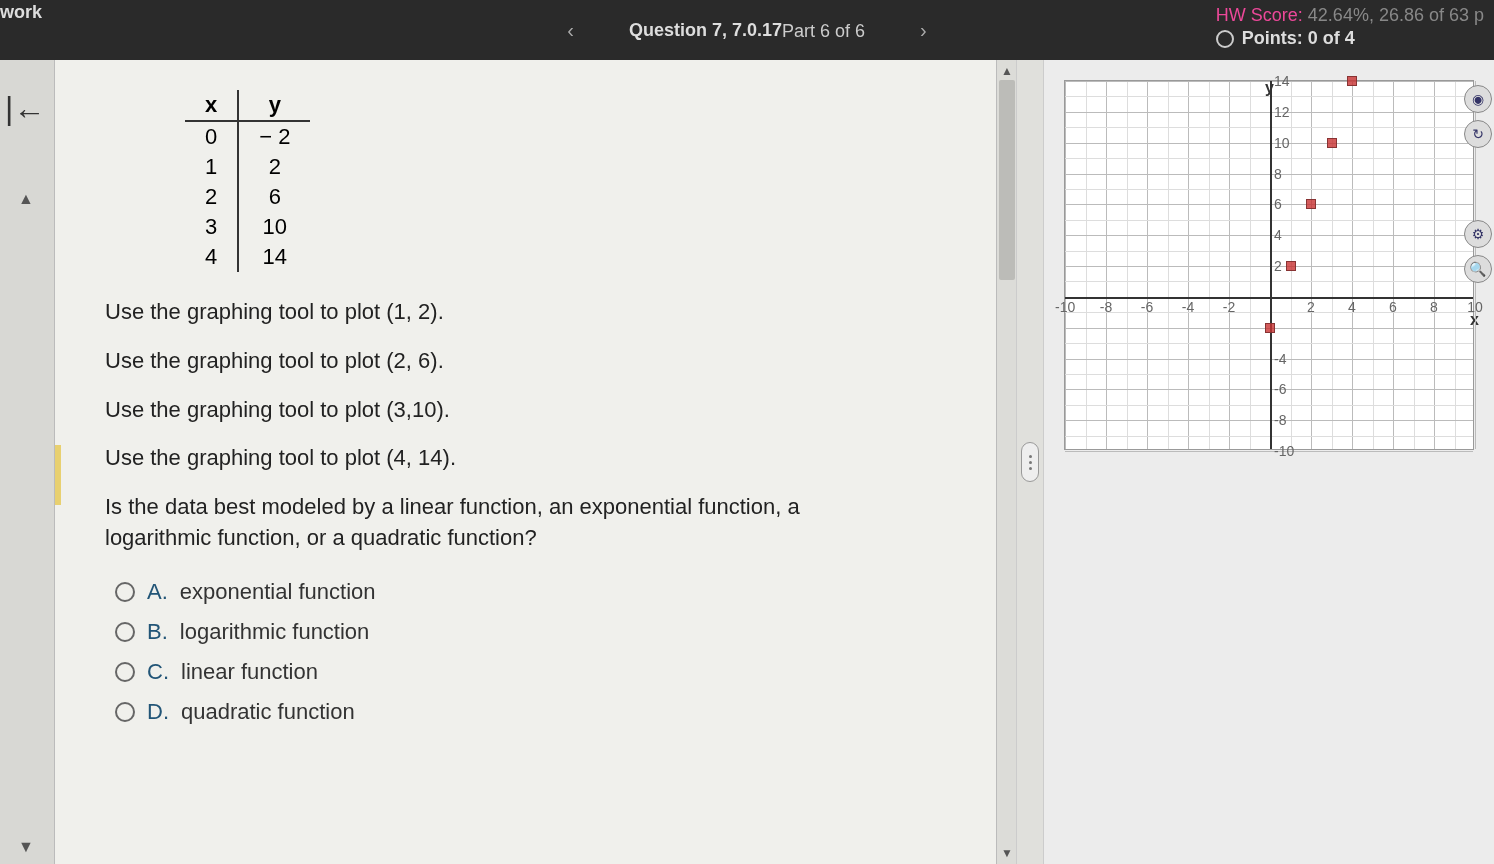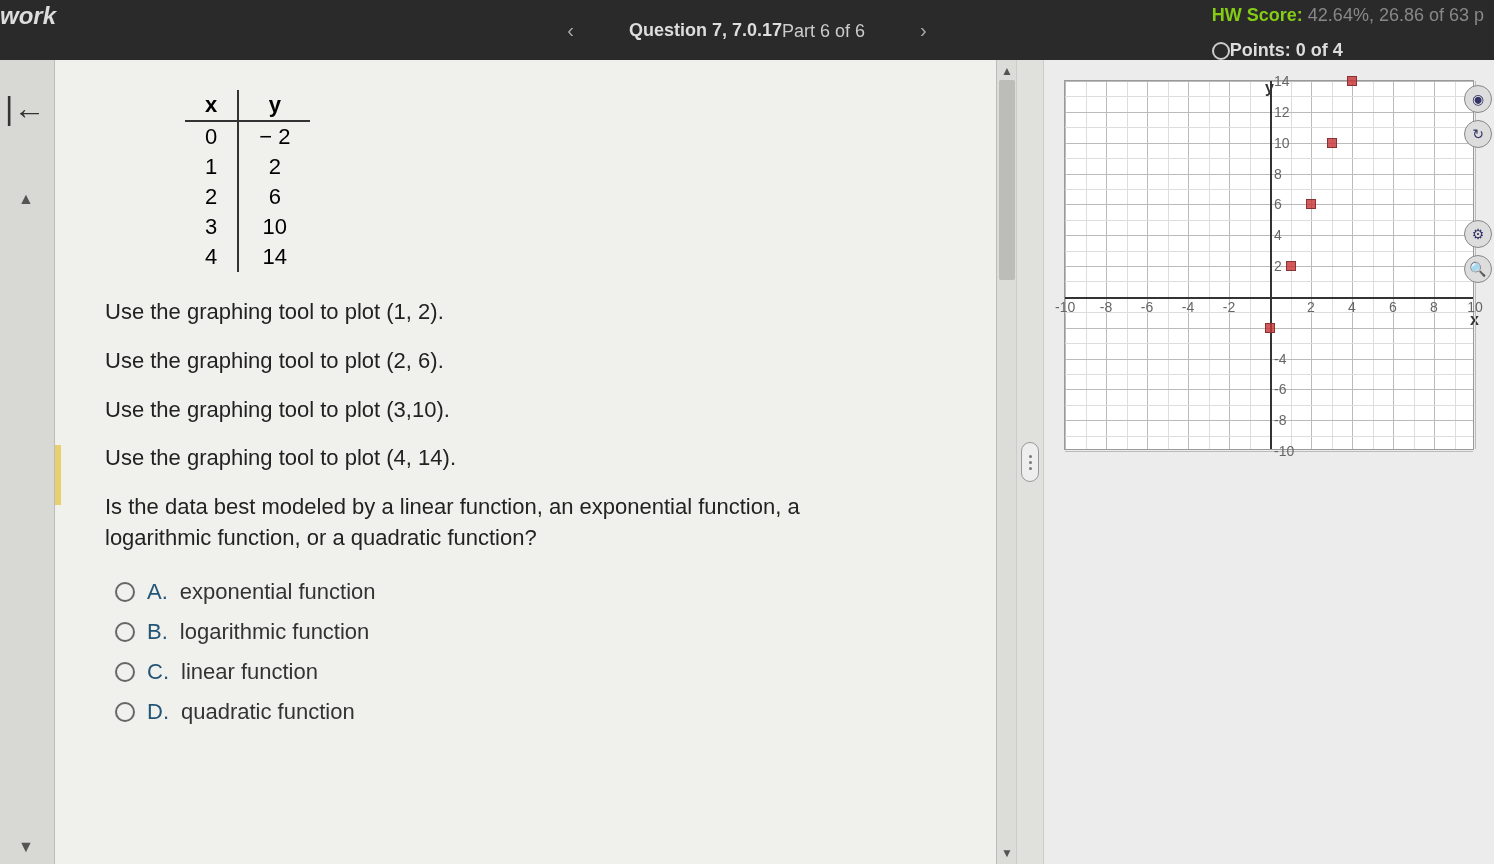--- a/index.html
+++ b/index.html
@@ -15,24 +15,23 @@
     color: #ccc;
     height: 60px;
     display: flex;
     align-items: center;
     position: relative;
   }
   .top-left {
     position: absolute;
     left: 0;
     top: 2px;
-    font-size: 24px;
+    font-size: 18px;
     color: #ddd;
     font-weight: bold;
-    font-style: italic;
   }
   .top-center {
     position: absolute;
     left: 50%;
     transform: translateX(-50%);
     text-align: center;
     display: flex;
     align-items: center;
     gap: 40px;
   }
@@ -60,25 +59,26 @@
   .top-right {
     position: absolute;
     right: 10px;
     top: 5px;
     text-align: left;
     font-size: 18px;
   }
   .hw-score {
     color: #888;
   }
-  .hw-score-label { color: #84cc16; font-weight: bold; }
+  .hw-score-label { color: #ec4899; font-weight: normal; }
   .points-row {
     display: flex;
     align-items: center;
-    margin-top: 14px;
+    gap: 8px;
+    margin-top: 2px;
   }
   .circle-icon {
     width: 18px;
     height: 18px;
     border: 2px solid #ccc;
     border-radius: 50%;
   }
   .points-text { color: #ddd; font-weight: bold; }
 
   .main-area {

